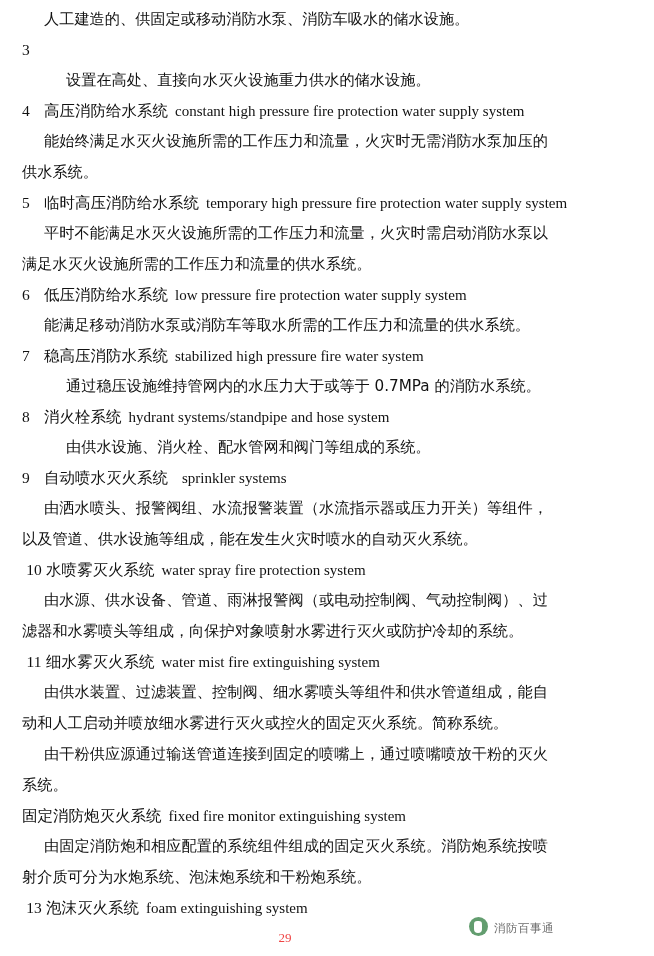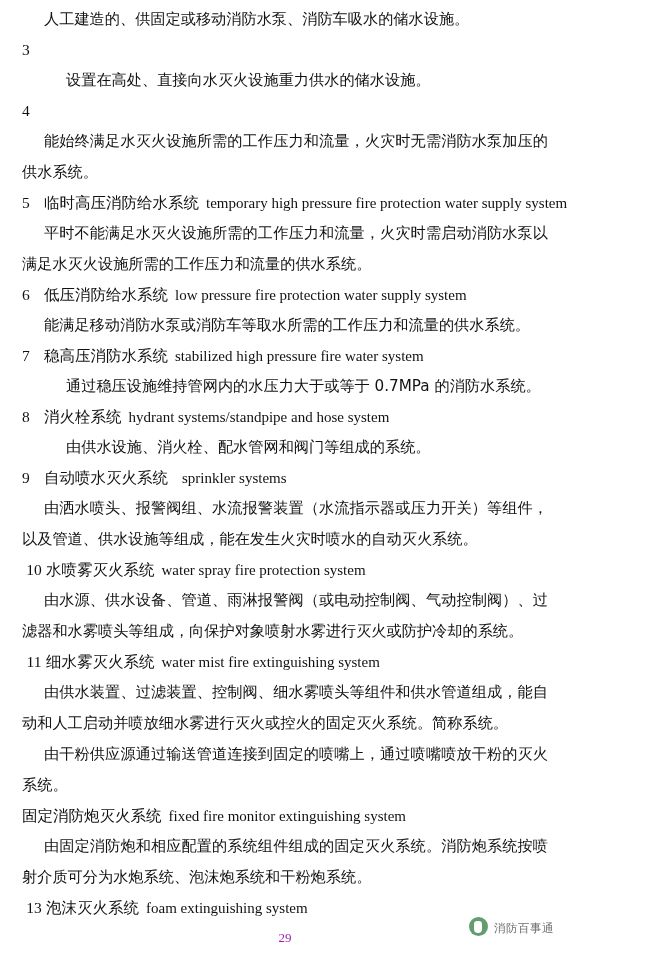--- a/index.html
+++ b/index.html
@@ -96,21 +96,21 @@
     font-size: 15px;
   }
   .page-number {
     position: absolute;
     left: 0;
     right: 0;
     bottom: 10px;
     text-align: center;
     font-family: "Liberation Serif", serif;
     font-size: 13px;
-    color: #a21caf;
+    color: #ef4444;
   }
   
   .badge {
     position: absolute;
     right: 16px;
     bottom: 20px;
     display: flex;
     align-items: flex-end;
     gap: 6px;
     opacity: 0.75;
@@ -148,20 +148,23 @@
 
     <div class="topline">人工建造的、供固定或移动消防水泵、消防车吸水的储水设施。</div>
 
     <div class="entry">
       <div class="num">3</div>
     </div>
     <div class="def indent1">设置在高处、直接向水灭火设施重力供水的储水设施。</div>
 
     <div class="entry">
       <div class="num">4</div>
+      <div class="term">
+        <span class="cn">高压消防给水系统</span><span class="gap-s"></span><span class="en">constant high pressure fire protection water supply system</span>
+      </div>
     </div>
     <div class="def full">能始终满足水灭火设施所需的工作压力和流量，火灾时无需消防水泵加压的供水系统。</div>
 
     <div class="entry">
       <div class="num">5</div>
       <div class="term">
         <span class="cn">临时高压消防给水系统</span><span class="gap-s"></span><span class="en">temporary high pressure fire protection water supply system</span>
       </div>
     </div>
     <div class="def full">平时不能满足水灭火设施所需的工作压力和流量，火灾时需启动消防水泵以满足水灭火设施所需的工作压力和流量的供水系统。</div>

